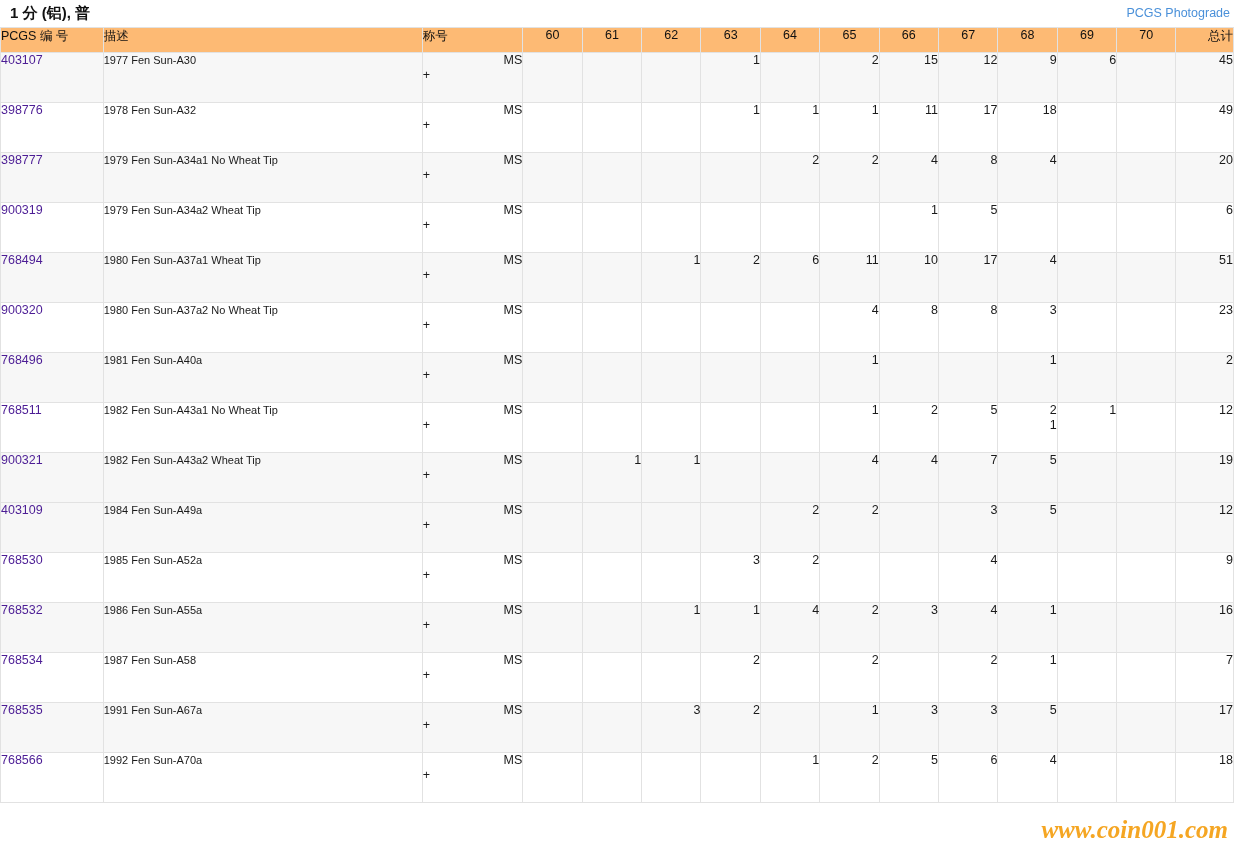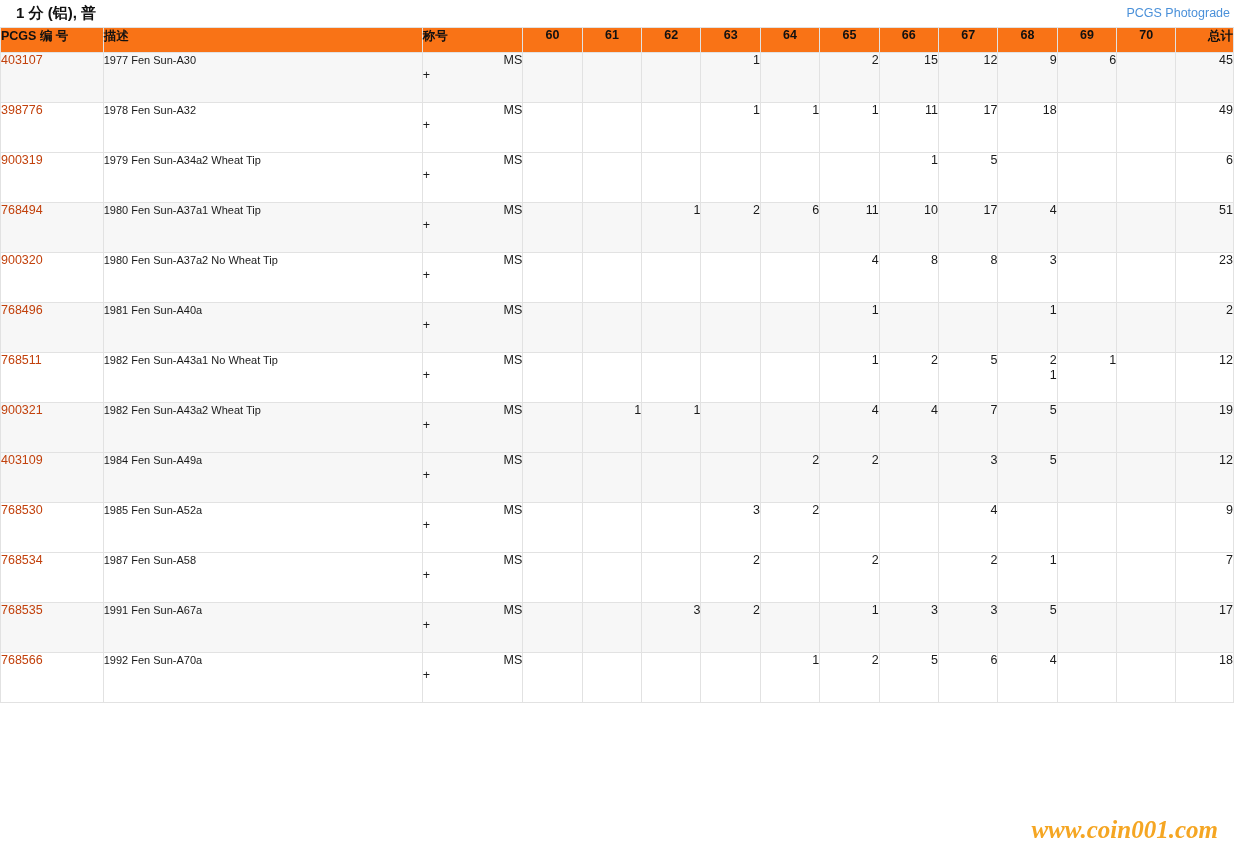--- a/index.html
+++ b/index.html
@@ -12,21 +12,21 @@
   .page {
     width: 1234px;
     height: 858px;
     position: relative;
     overflow: hidden;
     background: #fff;
   }
   .top-bar {
     position: relative;
     height: 27px;
-    padding: 2px 6px 0 16px;
+    padding: 2px 6px 0 10px;
   }
   .page-title {
     font-size: 15px;
     font-weight: bold;
     color: #111;
     line-height: 22px;
   }
   .photograde-link {
     position: absolute;
     right: 4px;
@@ -43,22 +43,22 @@
     table-layout: fixed;
     font-size: 12.5px;
   }
   table.grade-table th,
   table.grade-table td {
     border: 1px solid #e2e2e2;
     padding: 0;
     vertical-align: top;
   }
   thead th {
-    background: #f97316;
-    font-weight: bold;
+    background: #fdba74;
+    font-weight: normal;
     font-size: 12.5px;
     color: #111;
     height: 25px;
     padding: 4px 7px 4px 7px;
     border-top: 1px solid #d9d9d9;
     border-bottom: 1px solid #d9d9d9;
     white-space: nowrap;
   }
   th.h-num { text-align: left; width: 102px; }
   th.h-desc { text-align: left; width: 317px; }
@@ -67,21 +67,21 @@
   th.h-total { text-align: right; width: 57px; }
 
   tbody tr { height: 50px; }
   tbody tr.even td { background: #f7f7f7; }
   tbody tr.odd td { background: #ffffff; }
 
   td.c-num {
     padding: 7px 7px 0 7px;
   }
   td.c-num a {
-    color: #c2410c;
+    color: #4c1d95;
     text-decoration: none;
     font-size: 12.5px;
     cursor: pointer;
   }
   td.c-desc {
     padding: 7px 7px 0 7px;
     font-size: 11px;
     color: #1a1a1a;
     line-height: 15px;
   }
@@ -97,21 +97,21 @@
     padding: 7px 7px 0 7px;
     text-align: right;
     font-size: 12.5px;
     color: #1a1a1a;
     line-height: 15px;
     white-space: pre-line;
   }
   td.c-total { font-weight: normal; }
   .watermark {
     position: absolute;
-    right: 16px;
+    right: 6px;
     bottom: 14px;
     font-family: "Liberation Serif", serif;
     font-size: 25px;
     font-weight: bold;
     font-style: italic;
     color: #f5a623;
     letter-spacing: 0px;
     text-shadow: 1px 1px 0 #fff;
     pointer-events: none;
     white-space: nowrap;
@@ -181,20 +181,40 @@
           <td class="c-grade">1</td>
           <td class="c-grade">1</td>
           <td class="c-grade">1</td>
           <td class="c-grade">11</td>
           <td class="c-grade">17</td>
           <td class="c-grade">18</td>
           <td class="c-grade"></td>
           <td class="c-grade"></td>
           <td class="c-total">49</td>
         </tr>
+        <tr class="even">
+          <td class="c-num"><a>398777</a></td>
+          <td class="c-desc">1979 Fen Sun-A34a1 No Wheat Tip</td>
+          <td class="c-desig">
+            <span class="ms">MS</span>
+            <span class="plus">+</span>
+          </td>
+          <td class="c-grade"></td>
+          <td class="c-grade"></td>
+          <td class="c-grade"></td>
+          <td class="c-grade"></td>
+          <td class="c-grade">2</td>
+          <td class="c-grade">2</td>
+          <td class="c-grade">4</td>
+          <td class="c-grade">8</td>
+          <td class="c-grade">4</td>
+          <td class="c-grade"></td>
+          <td class="c-grade"></td>
+          <td class="c-total">20</td>
+        </tr>
         <tr class="odd">
           <td class="c-num"><a>900319</a></td>
           <td class="c-desc">1979 Fen Sun-A34a2 Wheat Tip</td>
           <td class="c-desig">
             <span class="ms">MS</span>
             <span class="plus">+</span>
           </td>
           <td class="c-grade"></td>
           <td class="c-grade"></td>
           <td class="c-grade"></td>
@@ -342,20 +362,40 @@
           <td class="c-grade">3</td>
           <td class="c-grade">2</td>
           <td class="c-grade"></td>
           <td class="c-grade"></td>
           <td class="c-grade">4</td>
           <td class="c-grade"></td>
           <td class="c-grade"></td>
           <td class="c-grade"></td>
           <td class="c-total">9</td>
         </tr>
+        <tr class="even">
+          <td class="c-num"><a>768532</a></td>
+          <td class="c-desc">1986 Fen Sun-A55a</td>
+          <td class="c-desig">
+            <span class="ms">MS</span>
+            <span class="plus">+</span>
+          </td>
+          <td class="c-grade"></td>
+          <td class="c-grade"></td>
+          <td class="c-grade">1</td>
+          <td class="c-grade">1</td>
+          <td class="c-grade">4</td>
+          <td class="c-grade">2</td>
+          <td class="c-grade">3</td>
+          <td class="c-grade">4</td>
+          <td class="c-grade">1</td>
+          <td class="c-grade"></td>
+          <td class="c-grade"></td>
+          <td class="c-total">16</td>
+        </tr>
         <tr class="odd">
           <td class="c-num"><a>768534</a></td>
           <td class="c-desc">1987 Fen Sun-A58</td>
           <td class="c-desig">
             <span class="ms">MS</span>
             <span class="plus">+</span>
           </td>
           <td class="c-grade"></td>
           <td class="c-grade"></td>
           <td class="c-grade"></td>

